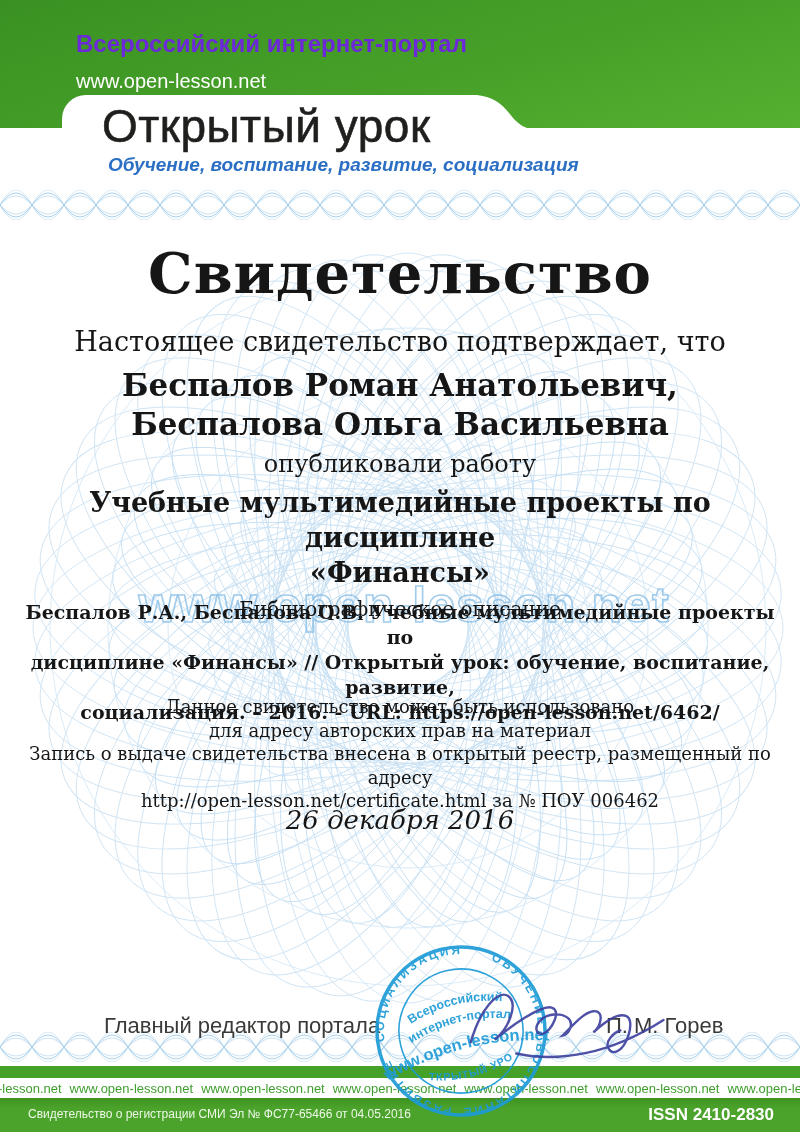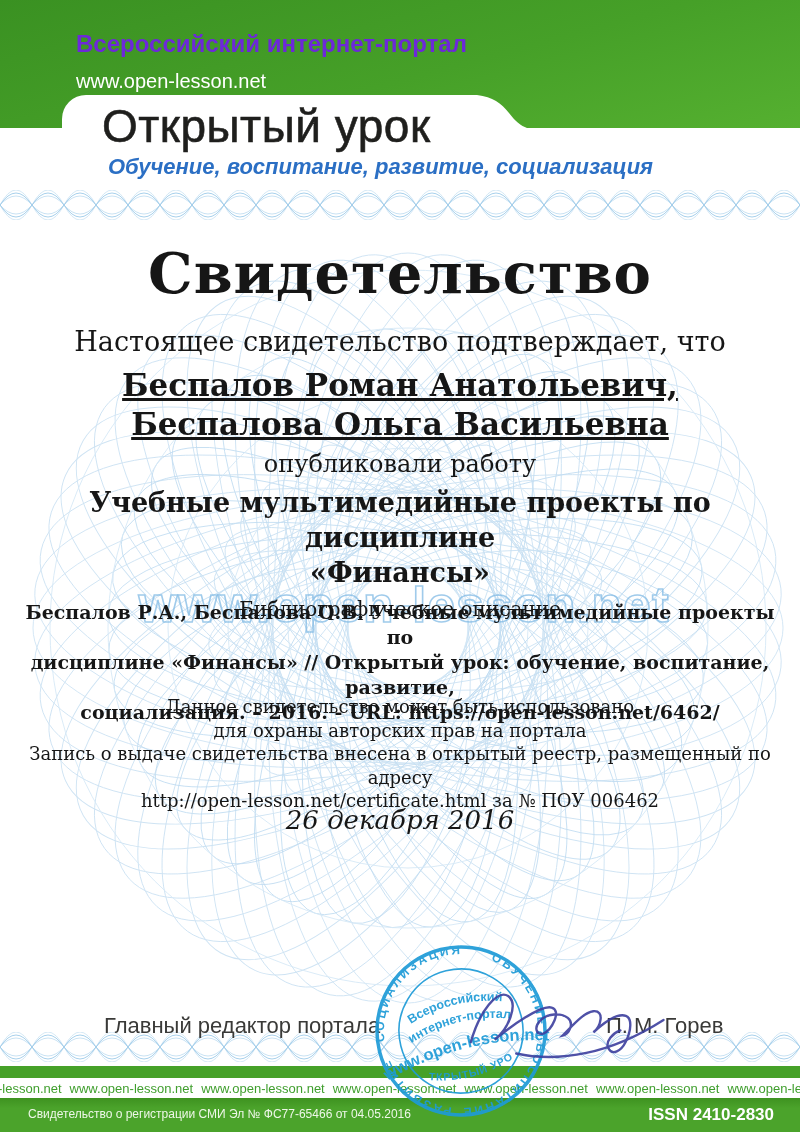--- a/index.html
+++ b/index.html
@@ -13,35 +13,35 @@
     font-family:"Liberation Sans",sans-serif;font-weight:bold;font-size:24px;}
   .portal-url{position:absolute;left:76px;top:70px;color:#ffffff;
     font-family:"Liberation Sans",sans-serif;font-size:20px;}
   .brand-tab{position:absolute;left:62px;top:95px;width:415px;height:33px;
     background:#ffffff;border-radius:24px 0 0 0;}
   .tab-notch{position:absolute;left:477px;top:95px;width:50px;height:33px;}
   .brand-title{position:absolute;left:102px;top:99px;color:#1f1f1d;
     font-family:"Liberation Sans","DejaVu Sans",sans-serif;font-size:46px;
     -webkit-text-stroke:.6px #1f1f1d;letter-spacing:.5px;}
   .brand-subtitle{position:absolute;left:108px;top:154px;color:#2b6fc4;
-    font-family:"Liberation Sans",sans-serif;font-style:italic;font-weight:bold;font-size:22px;text-align:right;}
+    font-family:"Liberation Sans",sans-serif;font-style:italic;font-weight:bold;font-size:19px;text-align:right;}
 
   
   .rosette-svg{position:absolute;left:0;top:0;width:800px;height:1132px;opacity:.72;pointer-events:none;}
   .waveband{position:absolute;left:0;width:800px;height:30px;pointer-events:none;}
   .wb1{top:190px;} .wb2{top:1032px;}
   .watermark{position:absolute;left:134px;top:576px;width:540px;text-align:center;
     font-family:"Liberation Sans",sans-serif;font-weight:bold;font-size:50px;letter-spacing:1px;
     color:rgba(255,255,255,.05);-webkit-text-stroke:1.6px rgba(128,186,228,.75);}
 
   
   .ctr{position:absolute;left:20px;width:760px;text-align:center;color:#161616;}
   .cert-title{top:240px;font-size:56px;font-weight:bold;letter-spacing:1px;}
   .confirm-line{top:326px;font-size:27px;}
-  .recipients{top:366px;font-size:31px;font-weight:bold;line-height:39px;text-decoration:underline;}
+  .recipients{top:366px;font-size:31px;font-weight:bold;line-height:39px;}
   .published-line{top:450px;font-size:24px;}
   .work-title{top:485px;font-size:27px;font-weight:bold;line-height:35px;left:10px;width:780px;}
   .bib-heading{top:572px;font-size:20px;margin-top:25px;}
   .bib-text{top:600px;font-size:19px;font-weight:bold;line-height:25px;left:10px;width:780px;}
   .usage-text{top:695px;font-size:18px;line-height:23.5px;left:10px;width:780px;}
   .issue-date{top:805px;font-size:26px;font-style:italic;}
 
   
   .editor-label{position:absolute;left:104px;top:1013px;color:#3a3a38;
     font-family:"Liberation Sans",sans-serif;font-size:22px;}
@@ -214,21 +214,21 @@
     <div>«Финансы»</div>
   </div>
   <div class="ctr bib-heading z2">Библиографическое описание</div>
   <div class="ctr bib-text z2">
     <div>Беспалов Р.А., Беспалова О.В. Учебные мультимедийные проекты по</div>
     <div>дисциплине «Финансы» // Открытый урок: обучение, воспитание, развитие,</div>
     <div>социализация. – 2016. - URL: https://open-lesson.net/6462/</div>
   </div>
   <div class="ctr usage-text z2">
     <div>Данное свидетельство может быть использовано</div>
-    <div>для охраны авторских прав на портала</div>
+    <div>для адресу авторских прав на материал</div>
     <div>Запись о выдаче свидетельства внесена в открытый реестр, размещенный по адресу</div>
     <div>http://open-lesson.net/certificate.html за № ПОУ 006462</div>
   </div>
   <div class="ctr issue-date z2">26 декабря 2016</div>
 
   <div class="editor-label">Главный редактор портала</div>
   <div class="editor-name">П. М. Горев</div>
 
   <div class="strip-green"></div>
   <div class="strip-urls">

